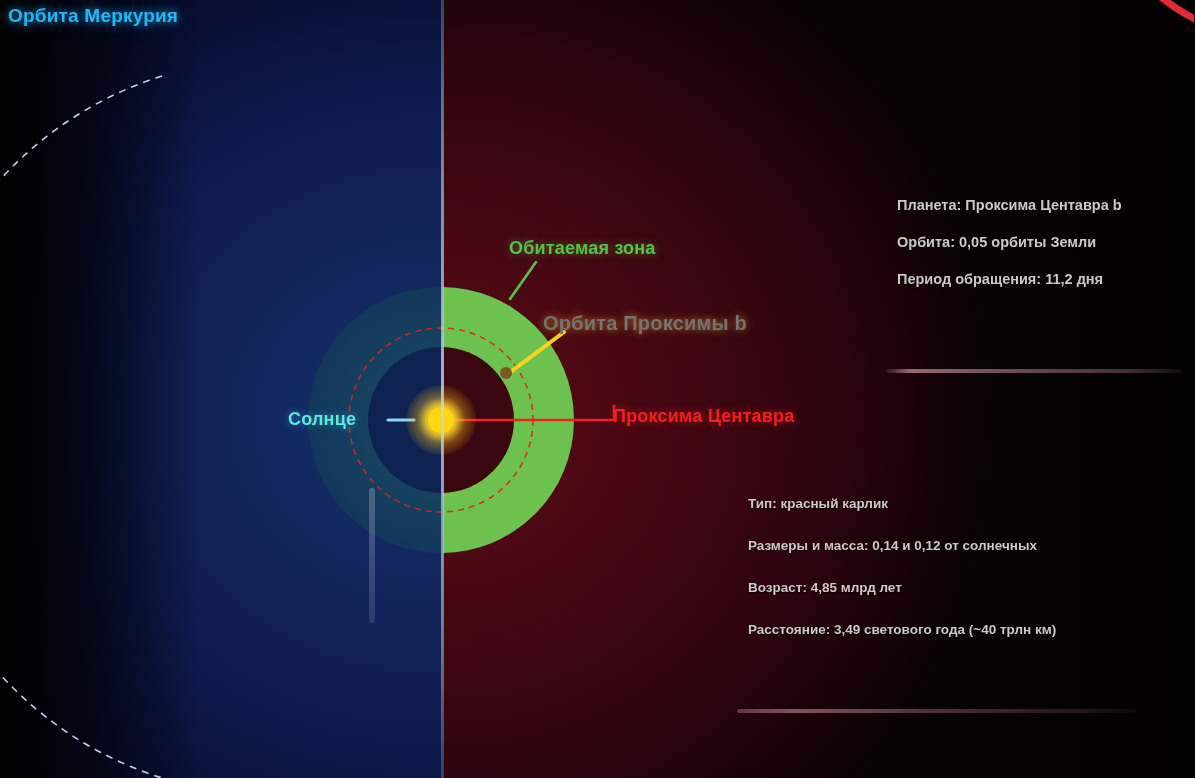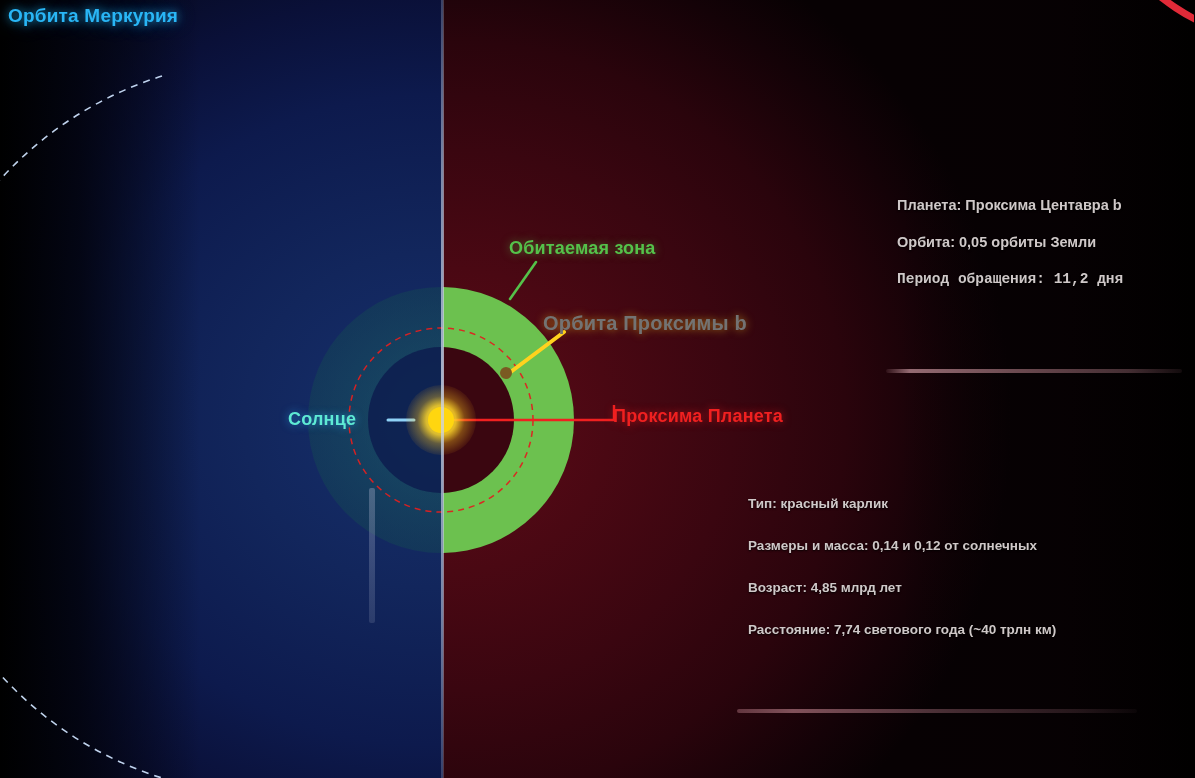--- a/index.html
+++ b/index.html
@@ -117,21 +117,21 @@
   .panel .row {
     white-space: pre;
     text-shadow: 0 1px 2px rgba(0,0,0,0.9);
   }
   #panel-planet {
     left: 897px; top: 196px;
     font-size: 14.5px;
     line-height: 19px;
   }
   #panel-planet .row { margin-bottom: 18px; }
-  #panel-planet .row:last-child { margin-bottom: 16px; font-family: Liberation Mono, monospace; }
+  #panel-planet .row:last-child { margin-bottom: 16px; }
 
   #panel-star {
     left: 748px; top: 495px;
     font-size: 13.5px;
     line-height: 18px;
   }
   #panel-star .row { margin-bottom: 24px; }
   #panel-star .row:last-child { margin-bottom: 0; }
 
   .rule {
@@ -243,32 +243,32 @@
   <div class="vbar"></div>
 
   <div class="lbl title-merkury">Орбита Меркурия</div>
 
   <div class="lbl lbl-hz">Обитаемая зона</div>
 
   <div class="lbl lbl-orbit">Орбита Проксимы b</div>
 
   <div class="lbl lbl-sun">Солнце</div>
 
-  <div class="lbl lbl-star">Проксима Планета</div>
+  <div class="lbl lbl-star">Проксима Центавра</div>
 
   <div class="panel" id="panel-planet">
     <div class="row">Планета: Проксима Центавра b</div>
     <div class="row">Орбита: 0,05 орбиты Земли</div>
     <div class="row">Период обращения: 11,2 дня</div>
   </div>
   <div class="rule" id="rule-planet"></div>
 
   <div class="panel" id="panel-star">
     <div class="row">Тип: красный карлик</div>
     <div class="row">Размеры и масса: 0,14 и 0,12 от солнечных</div>
     <div class="row">Возраст: 4,85 млрд лет</div>
-    <div class="row">Расстояние: 7,74 светового года (~40 трлн км)</div>
+    <div class="row">Расстояние: 3,49 светового года (~40 трлн км)</div>
   </div>
   <div class="rule" id="rule-star"></div>
 
   <div class="divider"></div>
 
 </div>
 
 </body></html>

